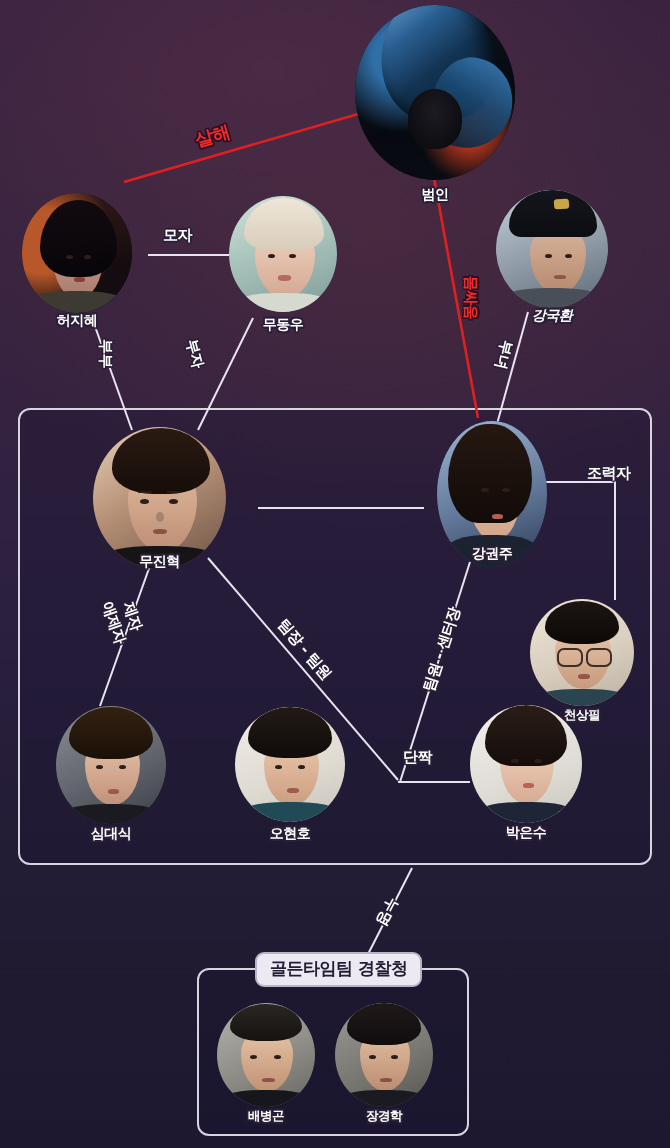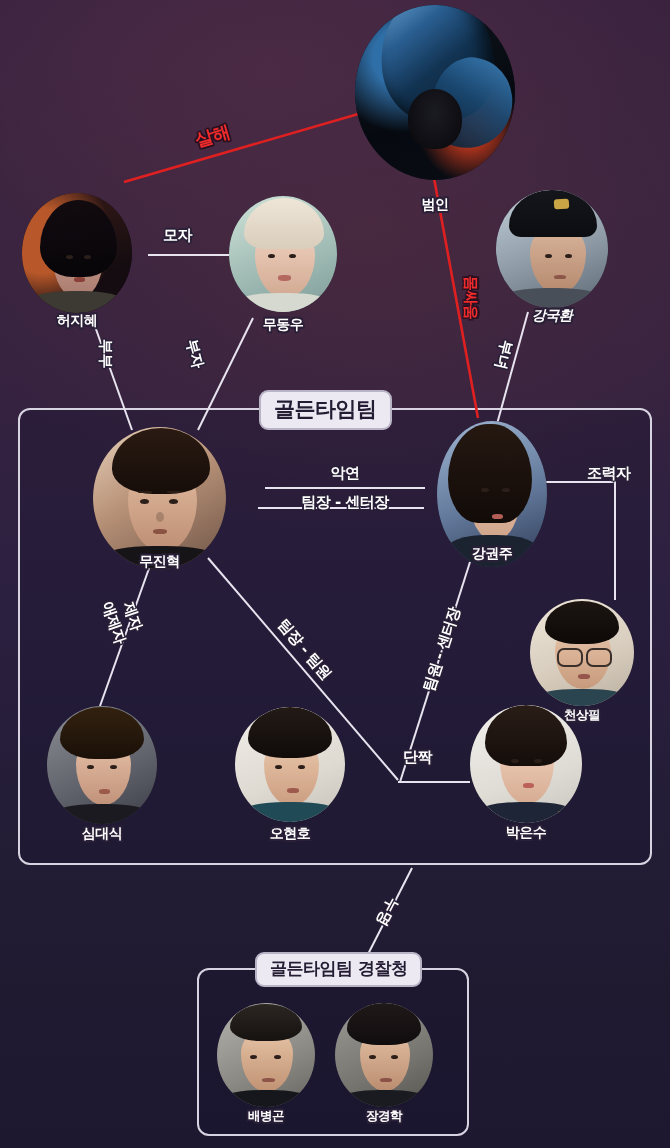--- a/index.html
+++ b/index.html
@@ -164,35 +164,34 @@
     <line x1="208" y1="558" x2="398" y2="780" stroke="#e8e4ef" stroke-width="2"></line>
 
     <line x1="470" y1="562" x2="400" y2="782" stroke="#e8e4ef" stroke-width="2"></line>
 
     <line x1="398" y1="782" x2="470" y2="782" stroke="#e8e4ef" stroke-width="2"></line>
 
     <line x1="412" y1="868" x2="364" y2="962" stroke="#e8e4ef" stroke-width="2"></line>
   </svg>
 
   <div class="group-box" id="group-golden"></div>
-  <div class="group-title" id="title-golden">골든타임팀</div>
 
   <div class="group-box" id="group-police"></div>
   <div class="group-title" id="title-police">골든타임팀 경찰청</div>
 
   <div class="person" style="left:355px; top:5px;">
     <div class="portrait" style="width:160px; height:175px;">
       <div class="ph">
         <div class="crim-bg"></div>
         <div class="crim-hood"></div>
         <div class="crim-hood2"></div>
         <div class="crim-face"></div>
       </div>
     </div>
-    <div class="pname" style="top:191px;">범인</div>
+    <div class="pname" style="top:181px;">범인</div>
   </div>
 
   <div class="person" style="left:22px; top:193px;">
     <div class="portrait" style="width:110px; height:120px;">
       <div class="ph">
         <div class="fc-bg" style="background:radial-gradient(circle at 18% 40%, #b8582a 0 28%, rgba(184,88,42,0) 62%), linear-gradient(160deg,#3a1c18 0%,#140c10 70%);"></div>
         <div class="fc-skin" style="left:28%; top:30%; width:46%; height:58%; background:linear-gradient(180deg,#cfa597 0%,#a87a6d 100%);"></div>
         <div class="fc-hair" style="left:16%; top:6%; width:70%; height:64%; background:linear-gradient(175deg,#120b10 0%,#070509 100%);"></div>
         <div class="fc-eye" style="left:40%; top:52%;"></div>
         <div class="fc-eye" style="left:56%; top:52%;"></div>
@@ -275,21 +274,21 @@
         <div class="fc-hair" style="left:14%; top:2%; width:72%; height:40%; background:linear-gradient(180deg,#1c1512 0%,#0d0907 100%);"></div>
         <div style="position:absolute; left:26%; top:46%; width:22px; height:15px; border:2.3px solid #3a2f2a; border-radius:7px;"></div>
         <div style="position:absolute; left:54%; top:46%; width:22px; height:15px; border:2.3px solid #3a2f2a; border-radius:7px;"></div>
         <div class="fc-mouth" style="left:46%; top:70%; width:12px; height:5px; background:#96554a;"></div>
         <div class="fc-body" style="height:16%; background:#2a4450;"></div>
       </div>
     </div>
     <div class="pname sm" style="top:108px;">천상필</div>
   </div>
 
-  <div class="person" style="left:47px; top:706px;text-align:center;">
+  <div class="person" style="left:56px; top:706px;text-align:center;">
     <div class="portrait" style="width:110px; height:118px;">
       <div class="ph">
         <div class="fc-bg" style="background:linear-gradient(155deg,#8d8f96 0%,#5e6069 60%,#3b3d46 100%);"></div>
         <div class="fc-skin" style="left:26%; top:26%; width:50%; height:58%; background:linear-gradient(180deg,#e7c3a9 0%,#c1927a 100%);"></div>
         <div class="fc-hair" style="left:12%; top:1%; width:76%; height:44%; background:linear-gradient(180deg,#33210f 0%,#1a1008 100%);"></div>
         <div class="fc-eye" style="left:36%; top:50%;"></div>
         <div class="fc-eye" style="left:57%; top:50%;"></div>
         <div class="fc-mouth" style="left:47%; top:70%; width:11px; height:5px; background:#9c5a4d;"></div>
         <div class="fc-body" style="height:17%; background:#1b1a21;"></div>
       </div>
@@ -363,25 +362,20 @@
   <div class="rel" style="left:163px; top:226px;">모자</div>
 
   <div class="rel" style="left:91px; top:344px; transform:rotate(90deg); transform-origin:center;">부부</div>
 
   <div class="rel" style="left:180px; top:344px; transform:rotate(75deg); transform-origin:center;">부자</div>
 
   <div class="rel red" style="left:449px; top:288px; transform:rotate(90deg); transform-origin:center;">몸싸움</div>
 
   <div class="rel" style="left:489px; top:345px; transform:rotate(104deg); transform-origin:center;">부녀</div>
 
-  <div class="rel two" style="left:265px; top:462px; width:160px;">
-    <span>악연</span>
-    <span class="divider"></span>
-    <span class="l2">팀장 - 센터장</span>
-  </div>
 
   <div class="rel" style="left:587px; top:464px;">조력자</div>
 
   <div class="rel two" style="left:88px; top:600px; width:70px; transform:rotate(71deg); transform-origin:center; line-height:1.3;">
     <span>제자</span>
     <span class="l2">애제자</span>
   </div>
 
   <div class="rel" style="left:268px; top:640px; transform:rotate(50deg); transform-origin:center;">팀장 - 팀원</div>
 

